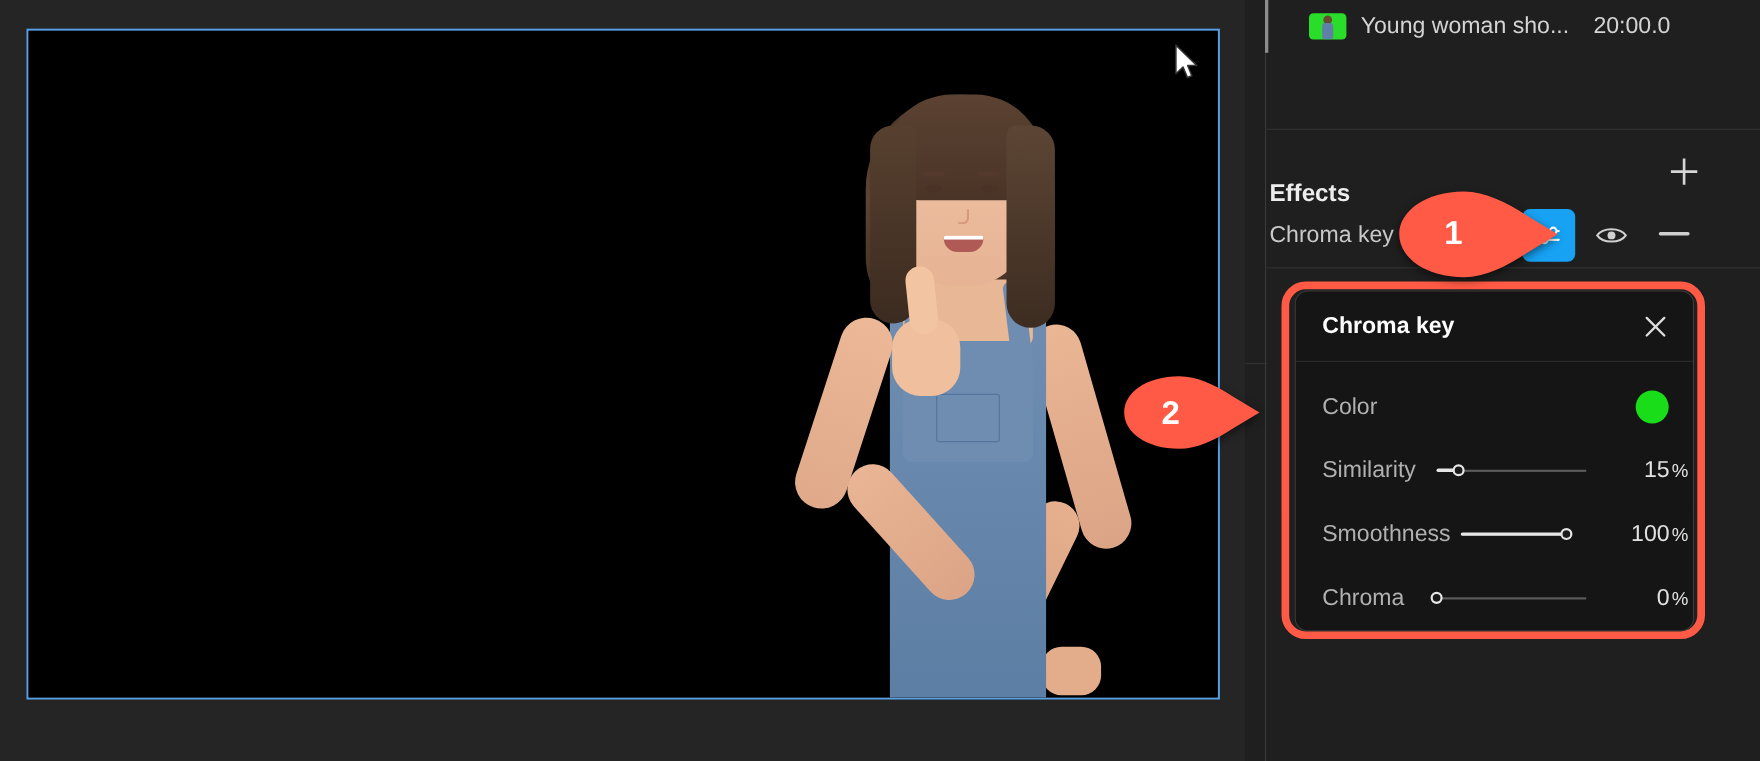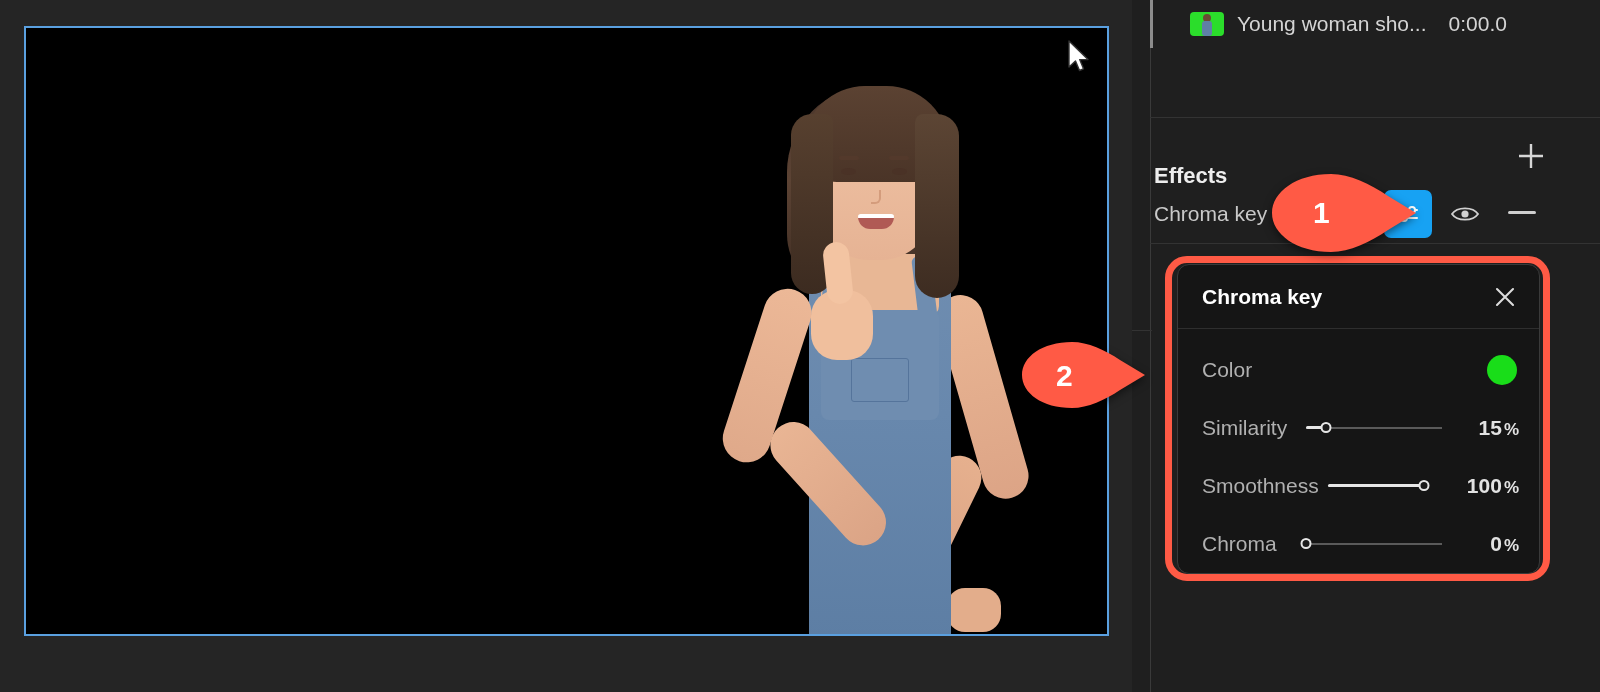--- a/index.html
+++ b/index.html
@@ -102,21 +102,21 @@
       background:#151515; border-radius: 12px; border:1px solid #3a3a3a; }
   .chroma-outline { position:absolute; left:1165px; top:256px; width:385px; height:325px;
       border: 7px solid #ff5a45; border-radius: 22px; pointer-events:none; }
   .chroma-head { position:absolute; left:0; top:0; width:100%; height:64px; display:flex; align-items:center; border-bottom:1px solid #2e2e2e; }
   .chroma-head-title { margin-left: 24px; color:#fff; font-size: 21px; font-weight:700; }
   .chroma-close { position:absolute; right: 22px; top: 20px; width: 24px; height: 24px; }
 
   .ck-row { position:absolute; left:0; width:100%; height:58px; display:flex; align-items:center;text-align:center; }
   .ck-label { position:absolute; left:24px; color:#b0b0b0; font-size: 21px; }
   .ck-swatch { position:absolute; right: 22px; width: 30px; height: 30px; border-radius:50%; background:#19dd19; }
-  .ck-value { position:absolute; right: 20px; color:#e2e2e2; font-size: 21px; white-space:nowrap;font-weight:bold; }
+  .ck-value { position:absolute; right: 4px; color:#e2e2e2; font-size: 21px; white-space:nowrap; }
   .ck-value .pct { font-size: 17px; margin-left:2px; }
   .slider { position:absolute; height: 14px; }
   .slider .track { position:absolute; top:6px; left:0; width:100%; height:1.5px; background:#5a5a5a; }
   .slider .fill { position:absolute; top:5px; left:0; height:3px; background:#e6e6e6; border-radius:2px; }
   .slider .knob { position:absolute; top:1px; width:11px; height:11px; border-radius:50%; background:#1a1a1a; border:2px solid #e6e6e6; transform: translateX(-50%); }
 
   
   .callout { position:absolute; filter: drop-shadow(0 3px 4px rgba(0,0,0,.5)); }
   .callout .num { position:absolute; color:#fff; font-size: 30px; font-weight:700; font-family:"Liberation Sans", sans-serif; }
   #callout1 { left: 1270px; top: 172px; width: 150px; height: 82px; }
@@ -172,21 +172,21 @@
 
   <div class="clip-row">
     <div class="accent-bar"></div>
     <div class="thumb-img">
       <div class="thumb-person">
         <div class="thumb-head"></div>
         <div class="thumb-body"></div>
       </div>
     </div>
     <div class="clip-title">Young woman sho...</div>
-    <div class="clip-time">0:00.0</div>
+    <div class="clip-time">20:00.0</div>
   </div>
 
 
   <div class="sep" style="top:117px"></div>
 
   <div class="effects-header">
     <div class="effects-title">Effects</div>
     <svg class="plus-btn" width="30" height="30" viewBox="0 0 30 30">
       <path d="M15 3 L15 27 M3 15 L27 15" stroke="#d6d6d6" stroke-width="2.4" stroke-linecap="butt"></path>
     </svg>

